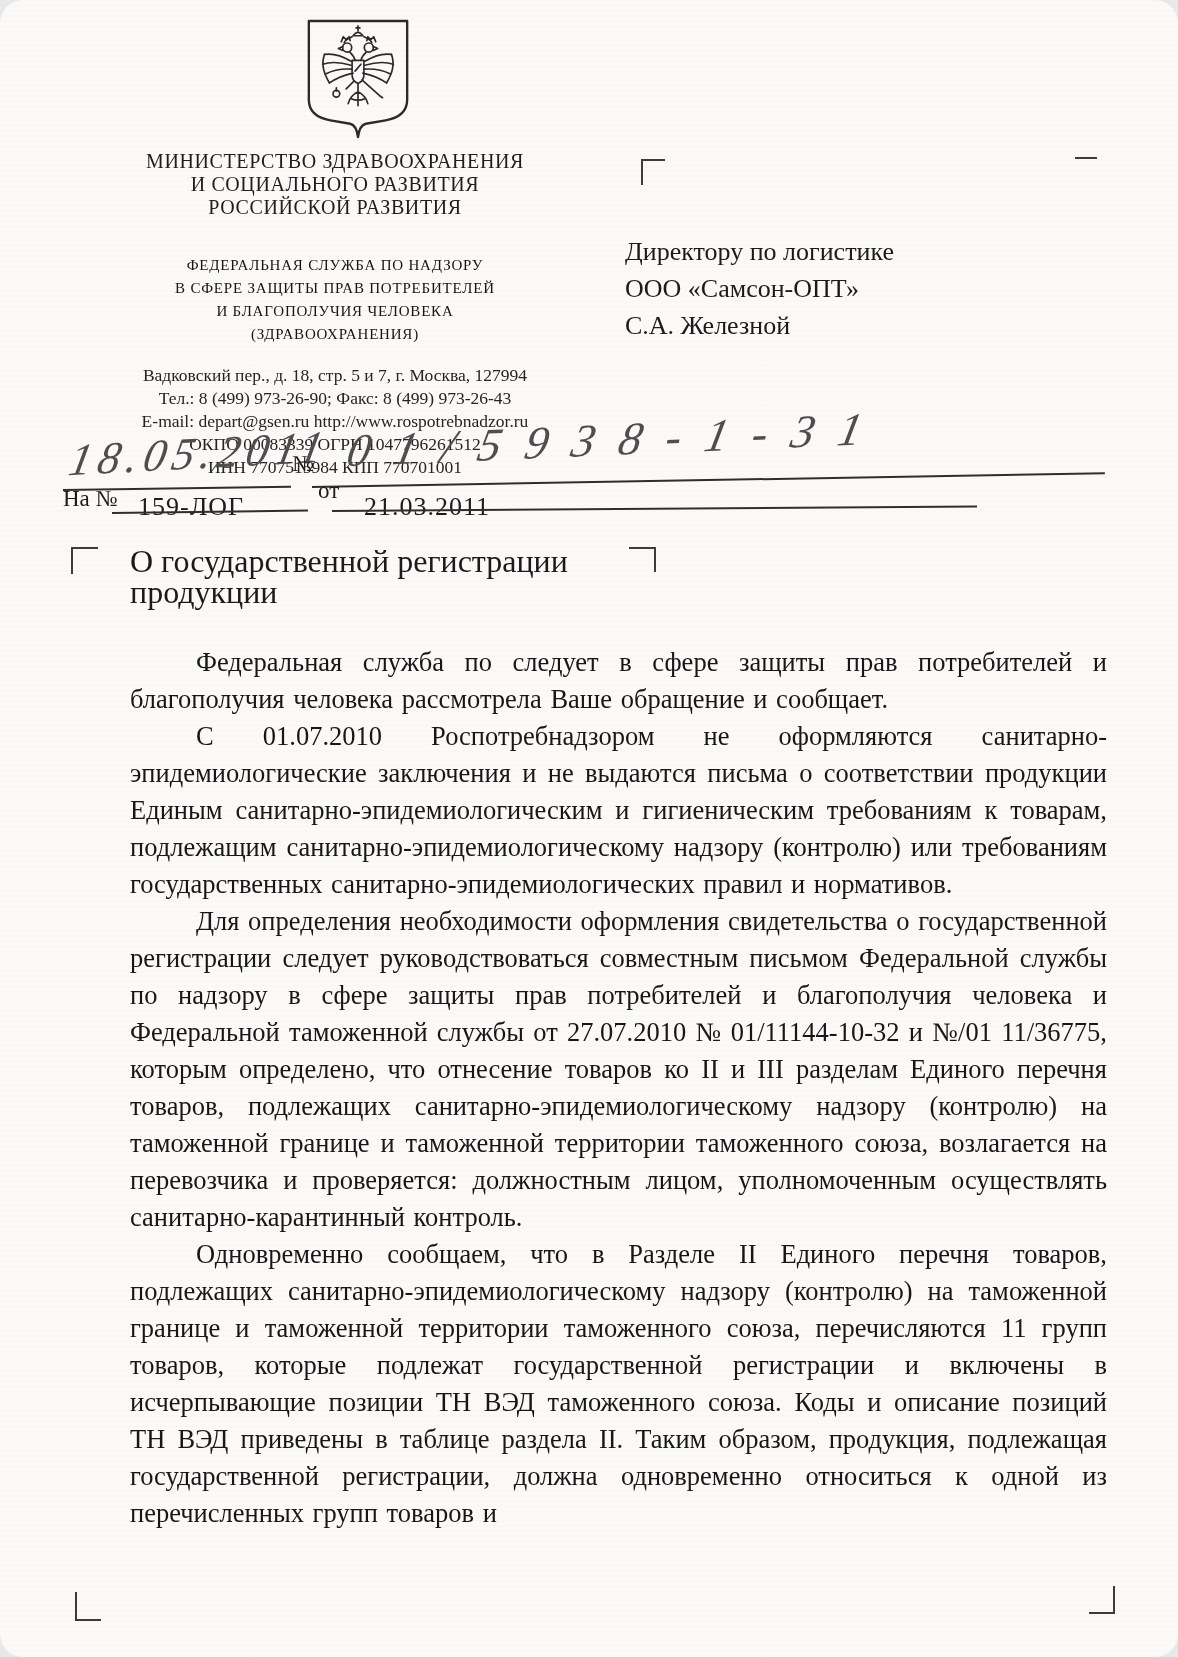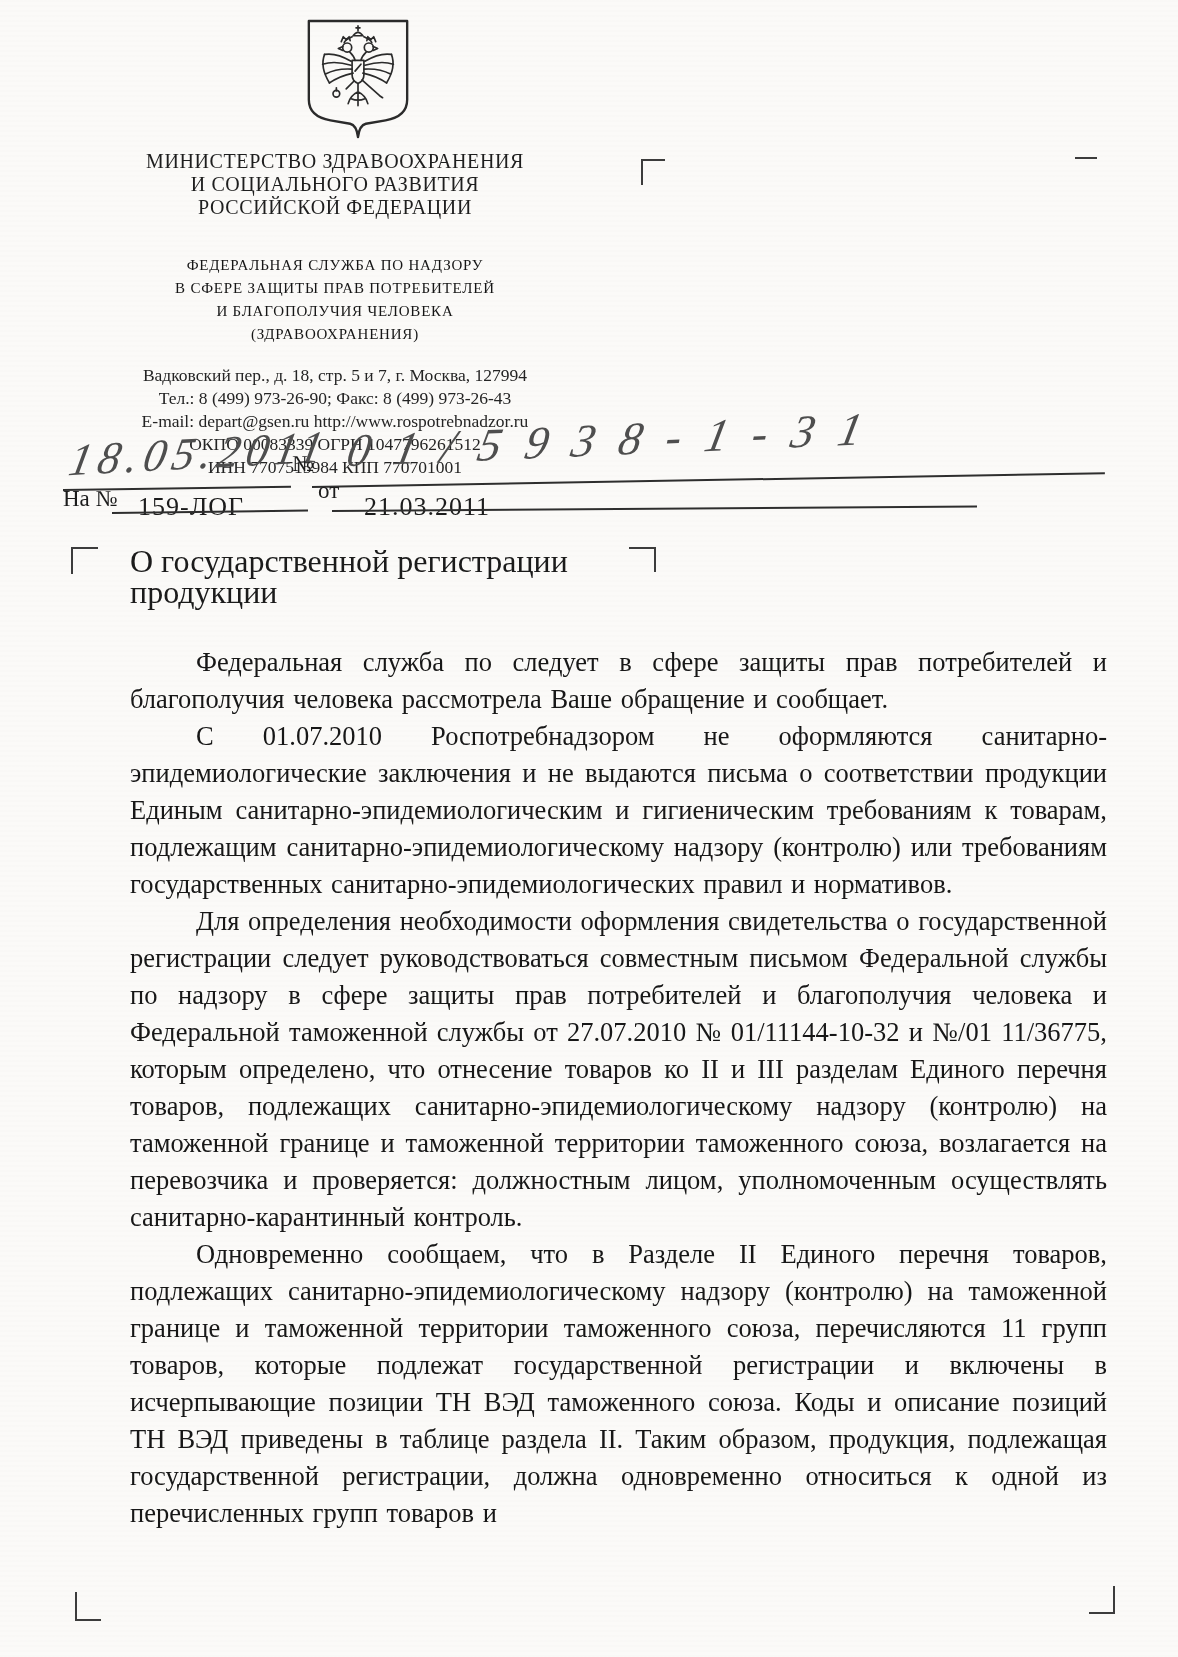--- a/index.html
+++ b/index.html
@@ -5,20 +5,21 @@
   html,body{margin:0;padding:0;background:#e8e8e8;}
   .page{
     position:relative;
     width:1178px;height:1657px;
     margin:0 auto;
     background:#fbfaf8;
     background-image:repeating-linear-gradient(0deg, rgba(90,85,80,0.012) 0 2px, transparent 2px 5px);
     font-family:"Liberation Serif","DejaVu Serif",serif;
     color:#1c1c1c;
     overflow:hidden;
+    border-radius:23px;
   }
 
   
   .emblem{position:absolute;left:299px;top:14px;width:118px;height:130px;}
 
   
   .org-col{position:absolute;left:85px;top:150px;width:500px;text-align:center;}
   .ministry div{font-size:20px;line-height:23px;letter-spacing:0.6px;color:#1e1e1e;}
   .service{margin-top:35px;}
   .service div{font-size:15px;line-height:23px;font-weight:normal;letter-spacing:0.8px;color:#161616;}
@@ -100,40 +101,45 @@
     <circle cx="38" cy="80" r="3.4"></circle>
     <path d="M38,74 v3"></path>
 
     <path d="M60,70 V78 M60,78 Q52,82 50,90 M60,78 Q60,85 60,92 M60,78 Q68,82 70,90 M53,85 Q60,88 67,85"></path>
   </svg>
 
   <div class="org-col">
     <div class="ministry">
       <div>МИНИСТЕРСТВО ЗДРАВООХРАНЕНИЯ</div>
       <div>И СОЦИАЛЬНОГО РАЗВИТИЯ</div>
-      <div>РОССИЙСКОЙ ФЕДЕРАЦИИ</div>
+      <div>РОССИЙСКОЙ РАЗВИТИЯ</div>
     </div>
     <div class="service">
       <div>ФЕДЕРАЛЬНАЯ СЛУЖБА ПО НАДЗОРУ</div>
       <div>В СФЕРЕ ЗАЩИТЫ ПРАВ ПОТРЕБИТЕЛЕЙ</div>
       <div>И БЛАГОПОЛУЧИЯ ЧЕЛОВЕКА</div>
       <div>(ЗДРАВООХРАНЕНИЯ)</div>
     </div>
     <div class="contacts">
       <div>Вадковский пер., д. 18, стр. 5 и 7,  г. Москва, 127994</div>
       <div>Тел.: 8 (499) 973-26-90; Факс: 8 (499) 973-26-43</div>
       <div>E-mail: depart@gsen.ru  http://www.rospotrebnadzor.ru</div>
       <div>ОКПО 00083339  ОГРН 1047796261512</div>
       <div>ИНН 7707515984  КПП 770701001</div>
     </div>
   </div>
 
   <div class="mark mark-tl" style="left:641px;top:159px;width:22px;height:24px;"></div>
   <div class="mark mark-dash" style="left:1075px;top:157px;width:22px;"></div>
 
+  <div class="recipient">
+    <div>Директору по логистике</div>
+    <div>ООО «Самсон-ОПТ»</div>
+    <div>С.А. Железной</div>
+  </div>
 
   <div class="hw hw-date">18.05.2011</div>
   <div class="rule" style="left:63px;top:489px;width:228px;transform:rotate(-0.8deg);"></div>
   <div class="lbl" style="left:292px;top:451px;">№</div>
   <div class="hw hw-num">01/5938-1-31</div>
   <div class="rule" style="left:312px;top:486px;width:793px;transform:rotate(-1deg);"></div>
 
   <div class="lbl" style="left:63px;top:486px;">На №</div>
   <div class="typed-ref" style="left:138px;top:492px;">159-ЛОГ</div>
   <div class="rule" style="left:112px;top:512px;width:196px;transform:rotate(-0.7deg);"></div>

